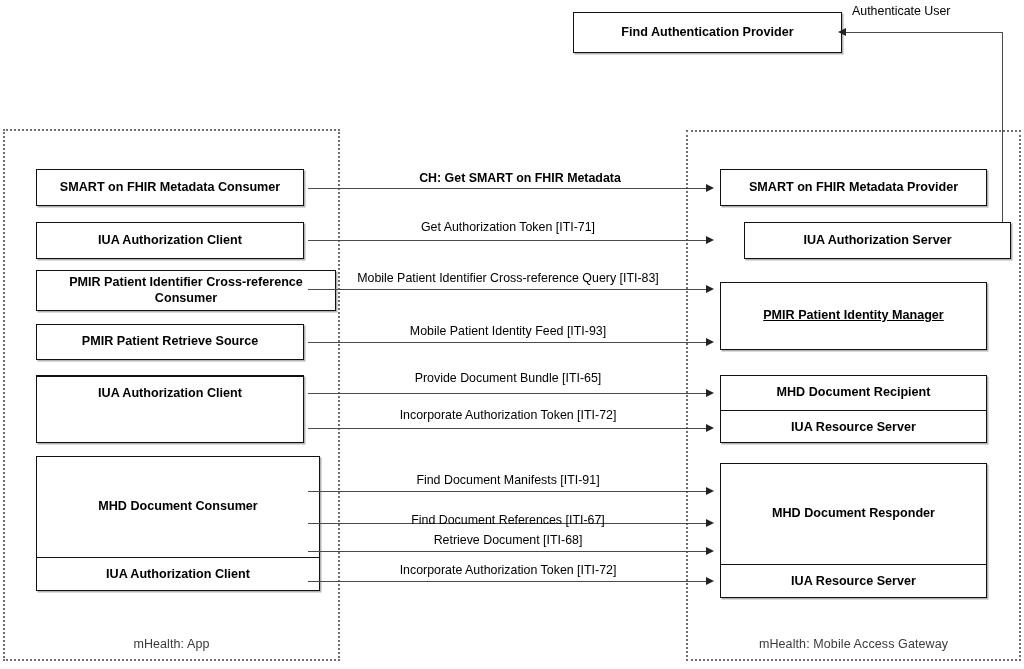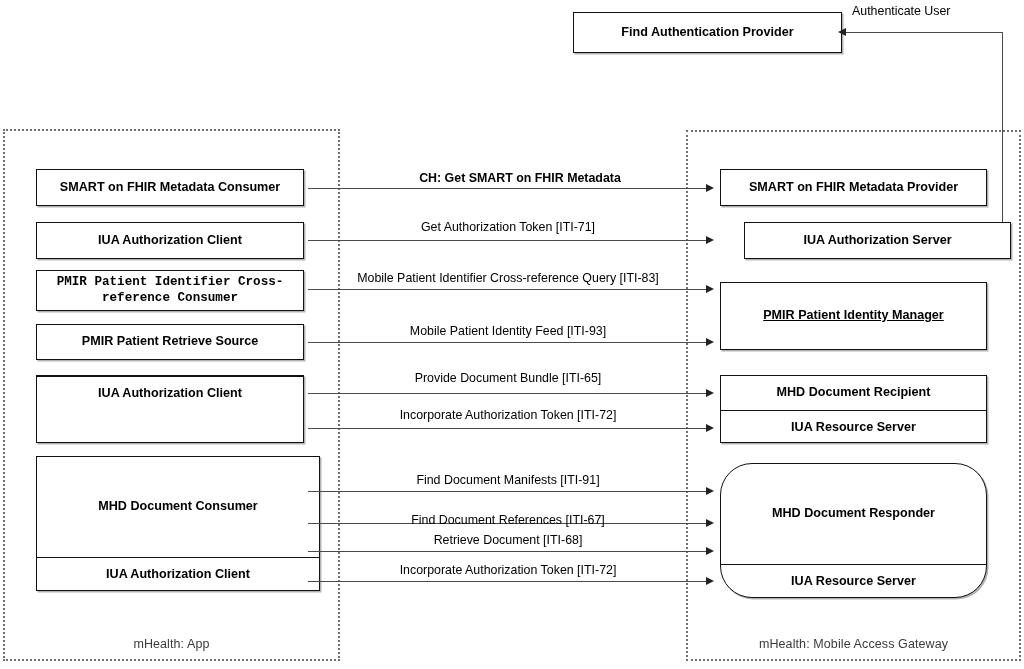--- a/index.html
+++ b/index.html
@@ -125,21 +125,21 @@
   </div>
 
   <div class="node" style="left:36px; top:169px; width:268px; height:37px;">
     <div class="node-cell" style="height:100%;">SMART on FHIR Metadata Consumer</div>
   </div>
 
   <div class="node" style="left:36px; top:222px; width:268px; height:37px;">
     <div class="node-cell" style="height:100%;">IUA Authorization Client</div>
   </div>
 
-  <div class="node" style="left:36px; top:270px; width:268px; height:41px;font-family:Liberation Mono, monospace;">
+  <div class="node" style="left:36px; top:270px; width:300px; height:41px;">
     <div class="node-cell" style="height:100%;">PMIR Patient Identifier Cross-reference Consumer</div>
   </div>
 
   <div class="node" style="left:36px; top:324px; width:268px; height:36px;">
     <div class="node-cell" style="height:100%;">PMIR Patient Retrieve Source</div>
   </div>
 
   <div class="node" style="left:36px; top:375px; width:268px; height:68px;">
     <div class="node-cell divided" style="height:34px;">IUA Authorization Client</div>
   </div>
@@ -159,21 +159,21 @@
 
   <div class="node" style="left:720px; top:282px; width:267px; height:68px;">
     <div class="node-cell" style="height:100%;text-decoration:underline;">PMIR Patient Identity Manager</div>
   </div>
 
   <div class="node" style="left:720px; top:375px; width:267px; height:68px;">
     <div class="node-cell" style="height:34px;">MHD Document Recipient</div>
     <div class="node-cell divided" style="height:34px;">IUA Resource Server</div>
   </div>
 
-  <div class="node" style="left:720px; top:463px; width:267px; height:135px;border-radius:32px;">
+  <div class="node" style="left:720px; top:463px; width:267px; height:135px;">
     <div class="node-cell" style="height:100px;">MHD Document Responder</div>
     <div class="node-cell divided" style="height:35px;">IUA Resource Server</div>
   </div>
 
   <div class="arrow-line" style="left:308px; top:188px; width:400px;"></div>
   <div class="arrow-head" style="left:706px; top:184px;"></div>
   <div class="arrow-label" style="left:320px; top:172px; width:400px;font-weight:bold;">CH: Get SMART on FHIR Metadata</div>
 
   <div class="arrow-line" style="left:308px; top:240px; width:400px;"></div>
   <div class="arrow-head" style="left:706px; top:236px;"></div>

